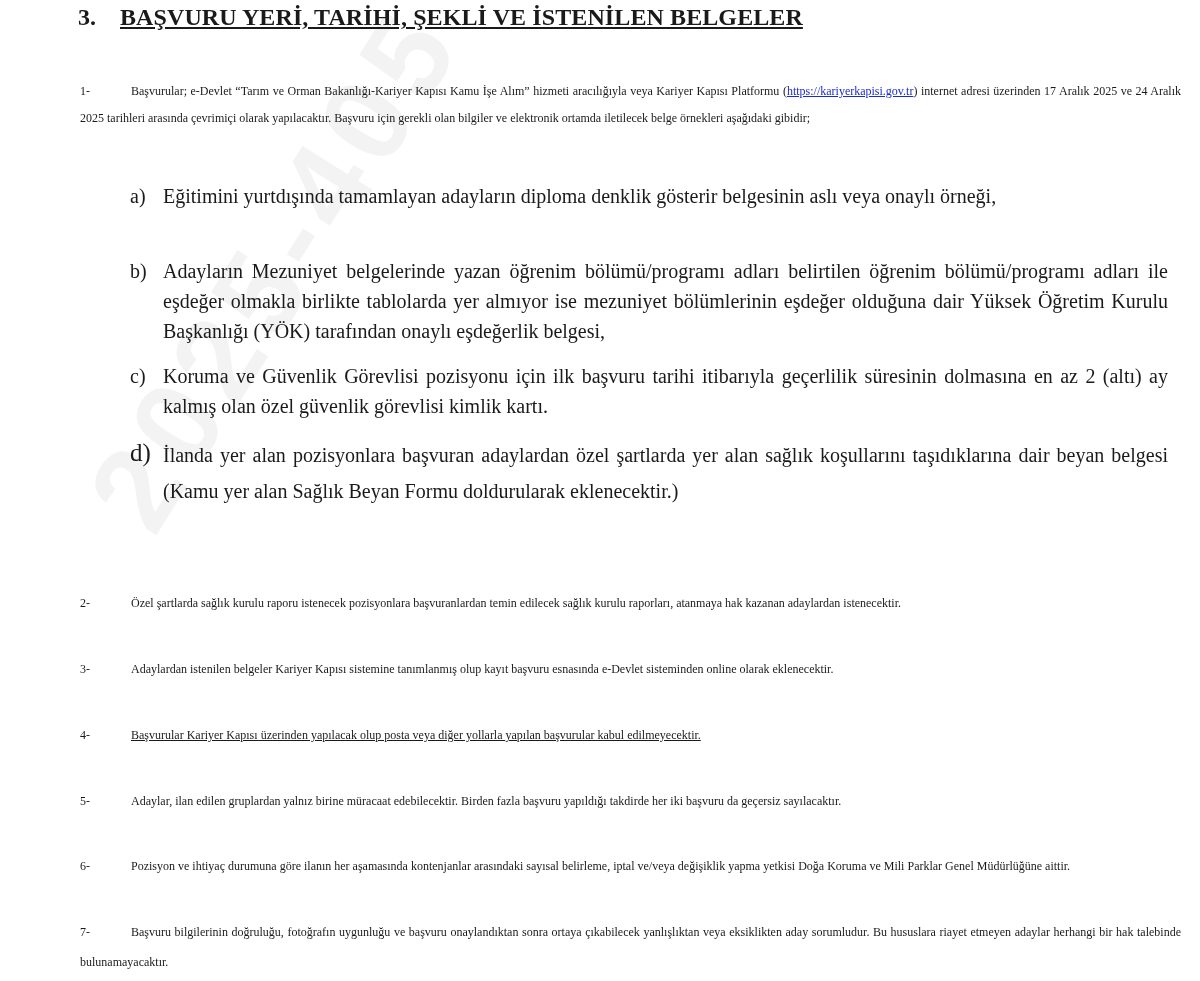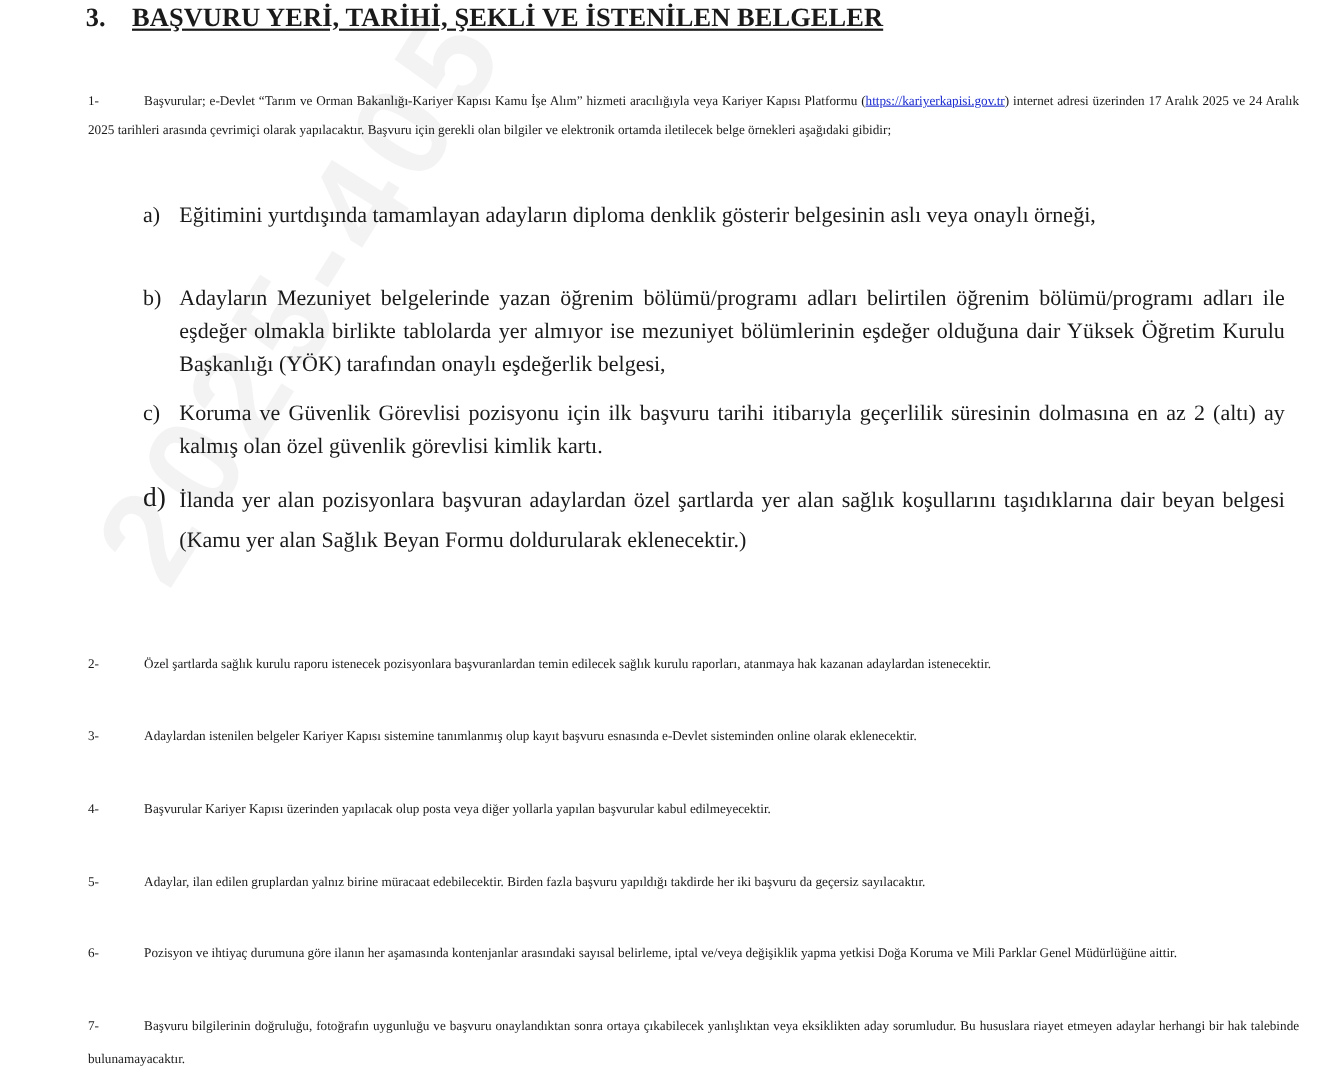--- a/index.html
+++ b/index.html
@@ -77,21 +77,21 @@
   </div>
 
   <div class="para" style="top:541px; line-height:31px;">
     <span class="marker">2-</span><span>Özel şartlarda sağlık kurulu raporu istenecek pozisyonlara başvuranlardan temin edilecek sağlık kurulu raporları, atanmaya hak kazanan adaylardan istenecektir.</span>
   </div>
 
   <div class="para" style="top:607px; line-height:31px;">
     <span class="marker">3-</span><span>Adaylardan istenilen belgeler Kariyer Kapısı sistemine tanımlanmış olup kayıt başvuru esnasında e-Devlet sisteminden online olarak eklenecektir.</span>
   </div>
 
-  <div class="para" style="top:673px; line-height:31px;">
+  <div class="para" style="top:673px; line-height:31px;text-decoration:underline;">
     <span class="marker">4-</span><span>Başvurular Kariyer Kapısı üzerinden yapılacak olup posta veya diğer yollarla yapılan başvurular kabul edilmeyecektir.</span>
   </div>
 
   <div class="para" style="top:739px; line-height:31px;font-family:Liberation Serif, serif;">
     <span class="marker">5-</span><span>Adaylar, ilan edilen gruplardan yalnız birine müracaat edebilecektir. Birden fazla başvuru yapıldığı takdirde her iki başvuru da geçersiz sayılacaktır.</span>
   </div>
 
   <div class="para" style="top:804px; line-height:31px;">
     <span class="marker">6-</span><span>Pozisyon ve ihtiyaç durumuna göre ilanın her aşamasında kontenjanlar arasındaki sayısal belirleme, iptal ve/veya değişiklik yapma yetkisi Doğa Koruma ve Mili Parklar Genel Müdürlüğüne aittir.</span>
   </div>

